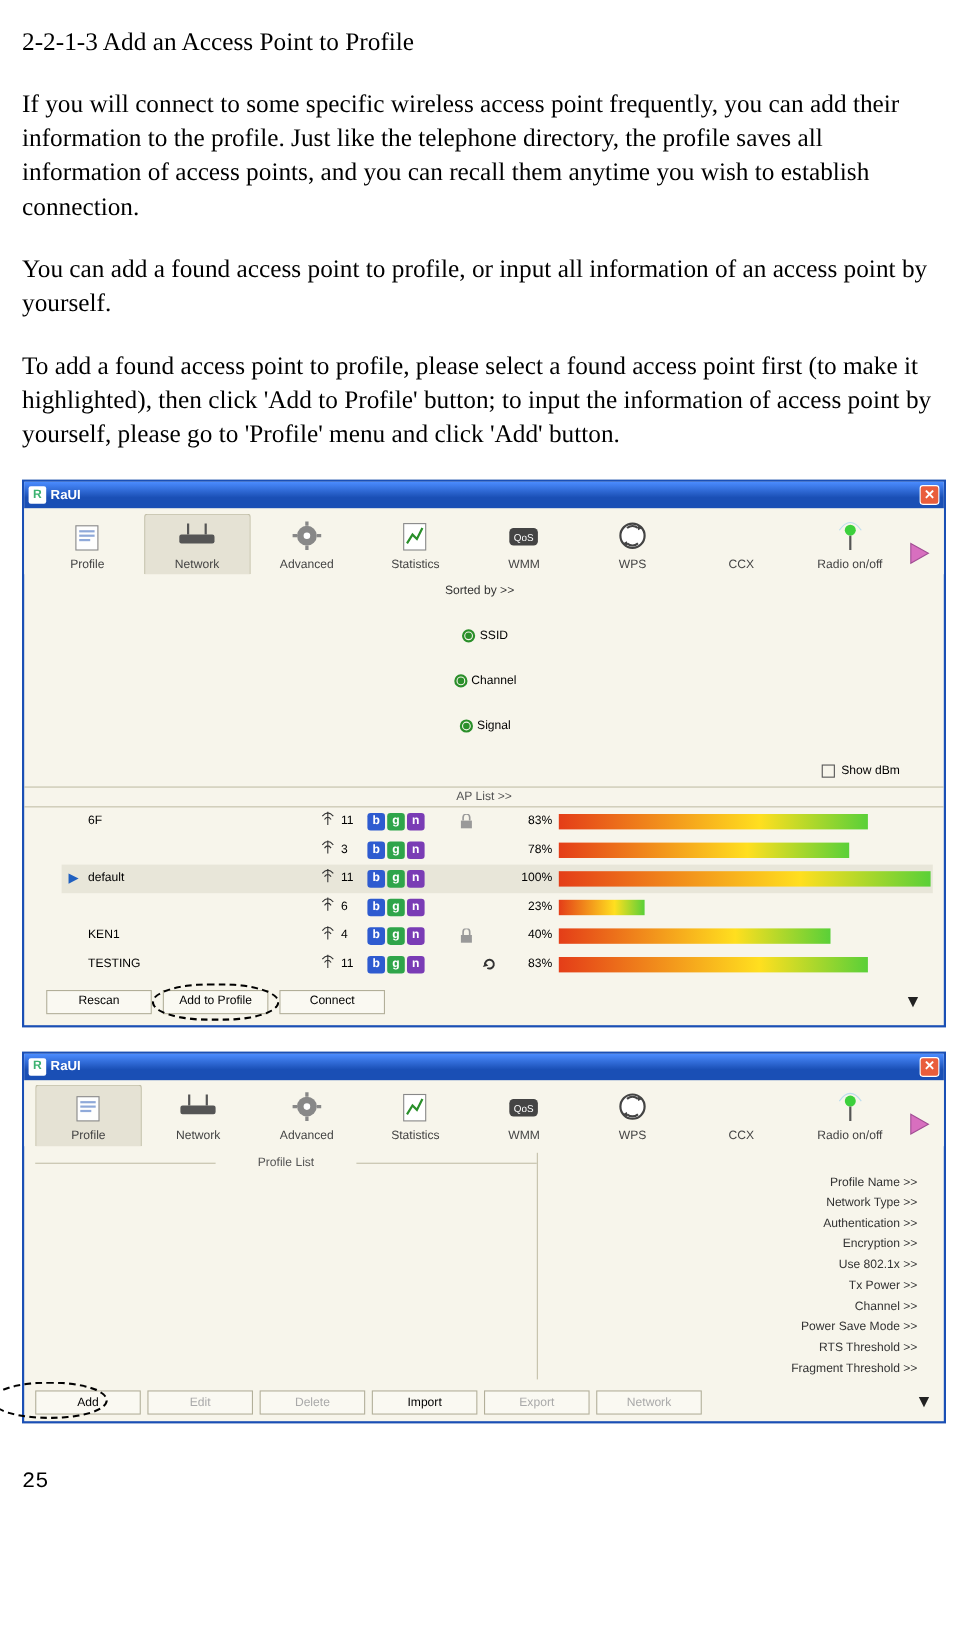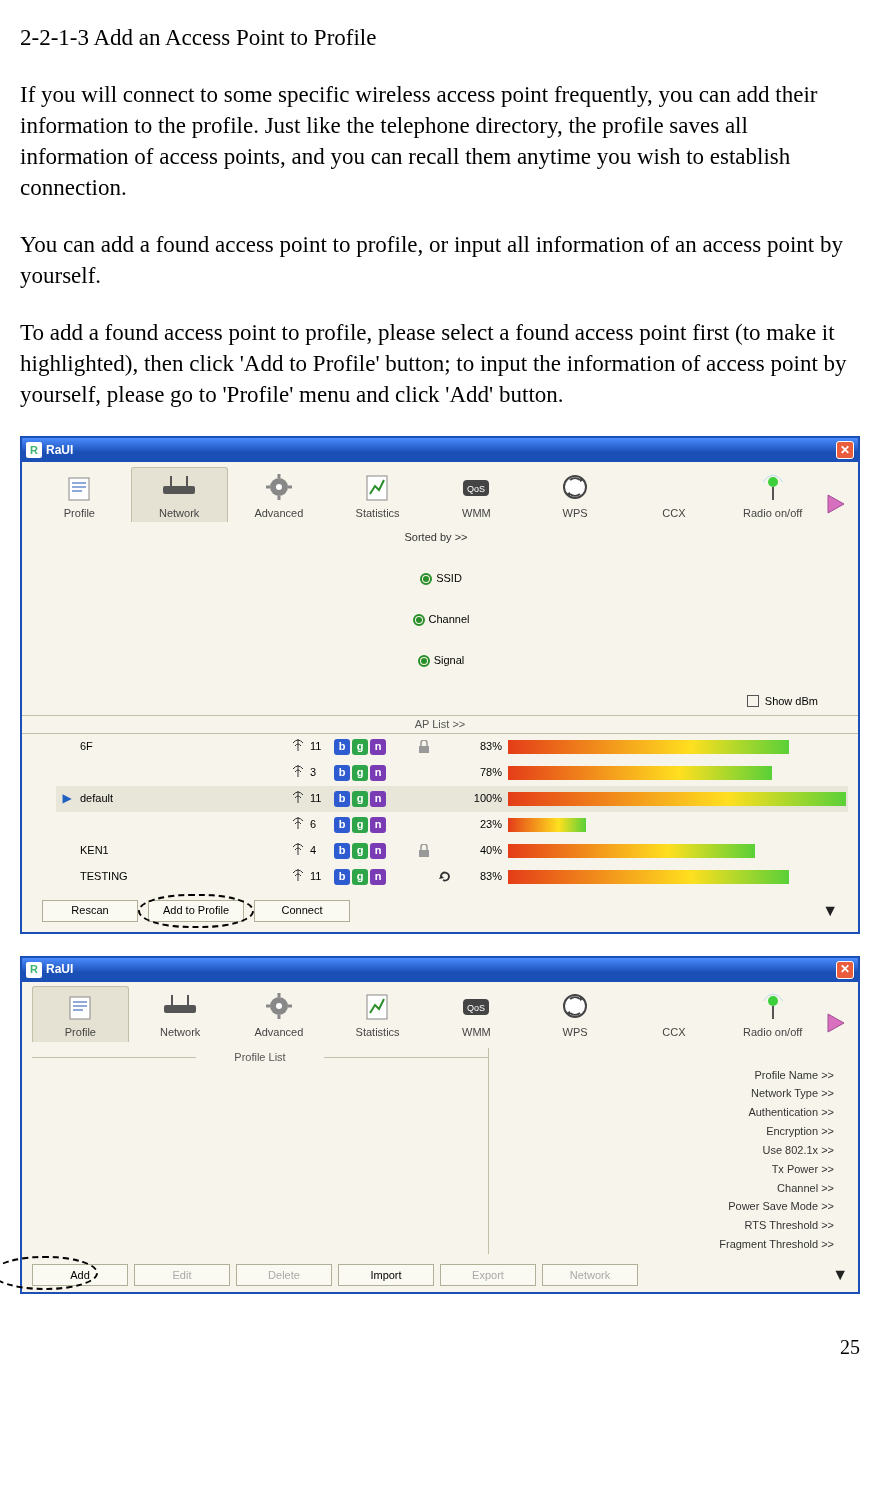--- a/index.html
+++ b/index.html
@@ -51,21 +51,21 @@
   .content2 { display: flex; padding: 6px 10px 4px 10px; position: relative; }
   .profile-left { flex: 1; }
   .profile-list-hdr { text-align: center; color: #555; font-size: 11px; margin: 2px 0 4px 0; position: relative; }
   .profile-list-hdr::before, .profile-list-hdr::after { content: ""; position: absolute; top: 50%; width: 36%; border-top: 1px solid #c2bfa8; }
   .profile-list-hdr::before { left: 0; } .profile-list-hdr::after { right: 0; }
   .profile-blank { height: 176px; border: none; }
   .profile-right { width: 360px; padding: 18px 8px 0 16px; border-left: 1px solid #c2bfa8; }
   .attr-row { display: flex; justify-content: flex-end; padding: 2px 0; }
   .attr-label { text-align: right; color: #333; font-size: 11px; padding-right: 6px; white-space: nowrap; }
   .buttonrow2 { display: flex; gap: 6px; padding: 6px 0 6px 10px; align-items: center; position: relative; }
-  .pagenum { text-align: right; font-size: 20px; margin-top: 40px; }
+  .pagenum { text-align: left; font-size: 20px; margin-top: 40px; font-family: Liberation Mono, monospace; }
   .play-indicator { color: #2060c0; font-size: 12px; }
 </style>
 </head>
 <body>
 
 <div class="heading">2-2-1-3 Add an Access Point to Profile</div>
 <div class="para">If you will connect to some specific wireless access point frequently, you can add their information to the profile. Just like the telephone directory, the profile saves all information of access points, and you can recall them anytime you wish to establish connection.</div>
 <div class="para">You can add a found access point to profile, or input all information of an access point by yourself.</div>
 <div class="para">To add a found access point to profile, please select a found access point first (to make it highlighted), then click 'Add to Profile' button; to input the information of access point by yourself, please go to 'Profile' menu and click 'Add' button.</div>
 

